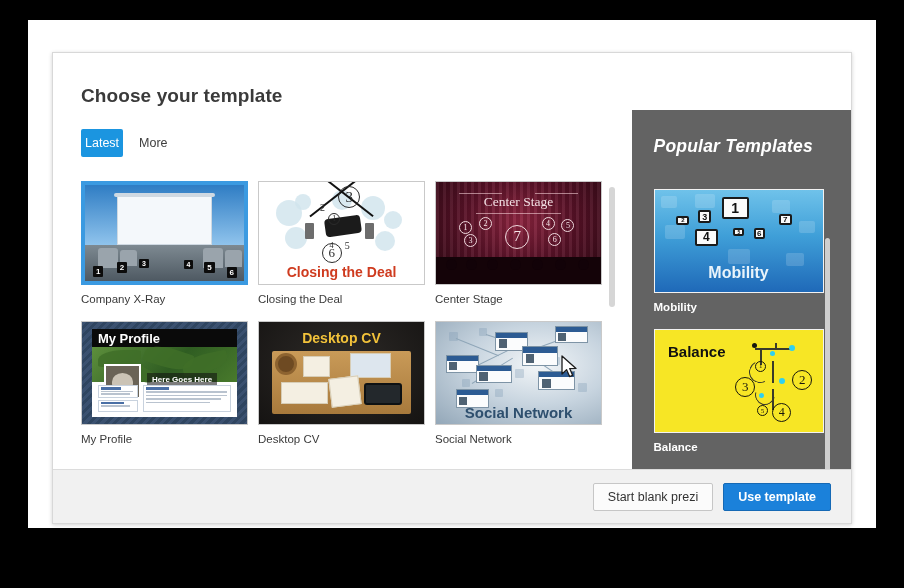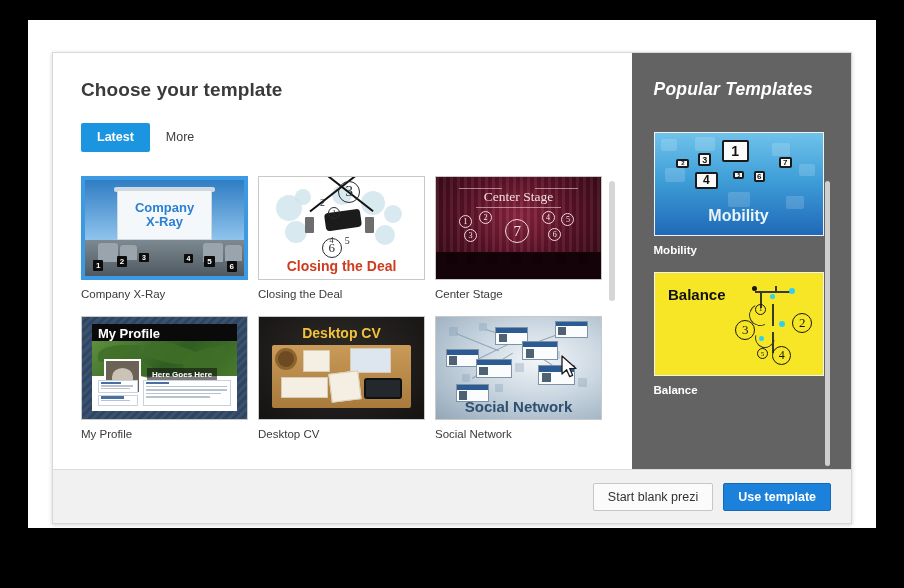--- a/index.html
+++ b/index.html
@@ -19,39 +19,39 @@
 
   
   .modal {
     position: absolute; left: 52px; top: 52px; width: 800px; height: 472px;
     background: #ffffff;
     border: 1px solid #d8d8d8;
     box-shadow: 0 1px 4px rgba(0,0,0,0.18);
     display: flex; flex-direction: column;
     overflow: hidden;
   }
-  .modal-body { display: flex; flex: 1 1 auto; min-height: 0; }
+  .modal-body { display: flex; flex: 1 1 auto; min-height: 0; align-items: flex-end; }
 
   
   .left-pane {
     position: relative;
     width: 580px; background: #ffffff;
     padding: 26px 0 0 28px;
   }
   .pane-title {
     font-size: 19px; font-weight: bold; color: #3a3a3a;
     letter-spacing: .1px;
   }
   .controls { display: flex; align-items: center; margin-top: 22px; }
   .tab {
     font-size: 12.5px; line-height: 1; cursor: pointer;
   }
   .tab-active {
-    background: #1b95e0; color: #ffffff; font-weight: bold;
-    padding: 8px 16px; border-radius: 2px;
+    background: #1b95e0; color: #ffffff; font-weight: normal;
+    padding: 8px 4px; border-radius: 2px;
   }
   .tab-plain {
     color: #3d3d3d; padding: 8px 12px; margin-left: 4px;
   }
   .search-wrap {
     display: flex; margin-left: 24px; height: 26px;
   }
   .search-input {
     width: 354px; height: 26px;
     border: 1px solid #d5d5d5; border-right: none;
@@ -282,24 +282,20 @@
         </div>
 
         <div class="grid-scroll">
           <div class="grid">
 
             <div class="card selected">
               <div class="thumb">
                 <div class="fill cxr-bg">
                   <div class="cxr-bar"></div>
                   <div class="cxr-screen"></div>
-                  <div class="cxr-txt">
-                    <span>Company</span>
-                    <span>X-Ray</span>
-                  </div>
                   <div class="cxr-chair" style="left:8%;top:66%;width:13%;height:20%;"></div>
                   <div class="cxr-chair" style="left:22%;top:68%;width:11%;height:16%;"></div>
                   <div class="cxr-chair" style="left:74%;top:66%;width:13%;height:20%;"></div>
                   <div class="cxr-chair" style="left:88%;top:68%;width:11%;height:17%;"></div>
                   <div class="cxr-num" style="left:5%;top:84%;">1</div>
                   <div class="cxr-num" style="left:20%;top:80%;">2</div>
                   <div class="cxr-num" style="left:34%;top:77%;font-size:7px;">3</div>
                   <div class="cxr-num" style="left:62%;top:78%;font-size:7px;">4</div>
                   <div class="cxr-num" style="left:75%;top:80%;">5</div>
                   <div class="cxr-num" style="left:89%;top:85%;">6</div>

